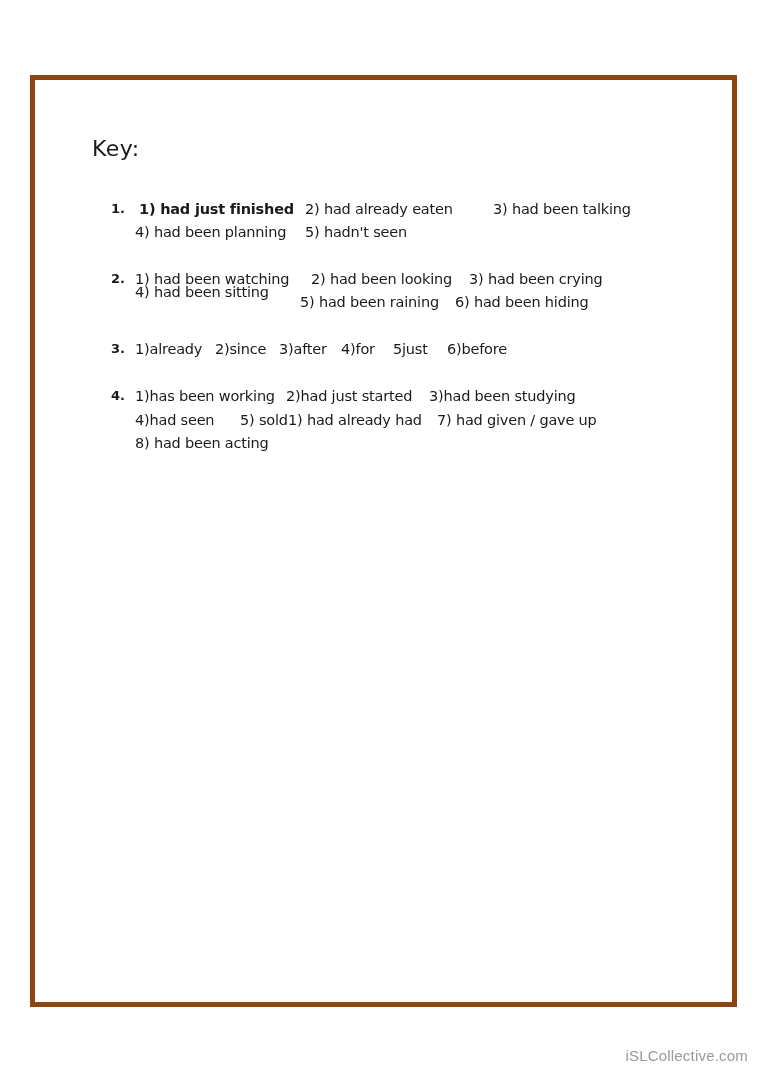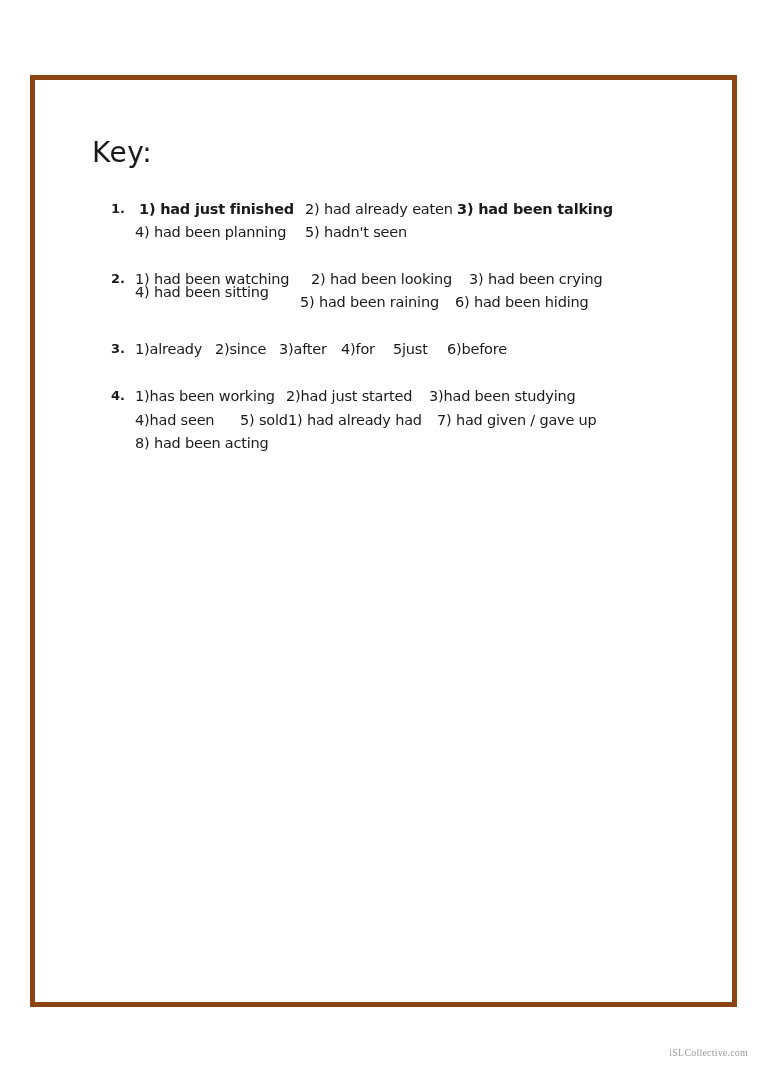--- a/index.html
+++ b/index.html
@@ -21,21 +21,21 @@
       top: 75px;
       width: 697px;
       height: 922px;
       border: 5px solid #8b4513;
       box-sizing: content-box;
     }
     .key-title {
       position: absolute;
       left: 92px;
       top: 136px;
-      font-size: 28px;
+      font-size: 22px;
       font-weight: normal;
       letter-spacing: 0.5px;
       margin: 0;
     }
     .num {
       position: absolute;
       font-size: 13px;
       font-weight: bold;
       line-height: 18px;
     }
@@ -43,37 +43,37 @@
       position: absolute;
       font-size: 14.5px;
       line-height: 18px;
       white-space: nowrap;
       letter-spacing: -0.2px;
     }
     .watermark {
       position: absolute;
       right: 18px;
       top: 1047px;
-      font-family: Liberation Serif, serif;
-      font-size: 10px;
+      font-family: Liberation Sans, sans-serif;
+      font-size: 15px;
       color: #9a9a9a;
       letter-spacing: 0.2px;
     }
   </style>
 </head>
 <body>
 
 <div class="page-frame"></div>
 
 <h1 class="key-title">Key:</h1>
 
 <span class="num" style="left:111px; top:200px;">1.</span>
 <span class="item" style="left:139px; top:200px;font-weight:bold;">1) had just finished</span>
 <span class="item" style="left:305px; top:200px;">2) had already eaten</span>
-<span class="item" style="left:457px; top:200px;font-weight:bold;">3) had been talking</span>
+<span class="item" style="left:493px; top:200px;">3) had been talking</span>
 <span class="item" style="left:135px; top:223px;">4) had been planning</span>
 <span class="item" style="left:305px; top:223px;">5) hadn't seen</span>
 
 <span class="num" style="left:111px; top:270px;">2.</span>
 <span class="item" style="left:135px; top:270px;">1) had been watching</span>
 <span class="item" style="left:311px; top:270px;">2) had been looking</span>
 <span class="item" style="left:469px; top:270px;">3) had been crying</span>
 <span class="item" style="left:135px; top:283px;">4) had been sitting</span>
 <span class="item" style="left:300px; top:293px;">5) had been raining</span>
 <span class="item" style="left:455px; top:293px;">6) had been hiding</span>

